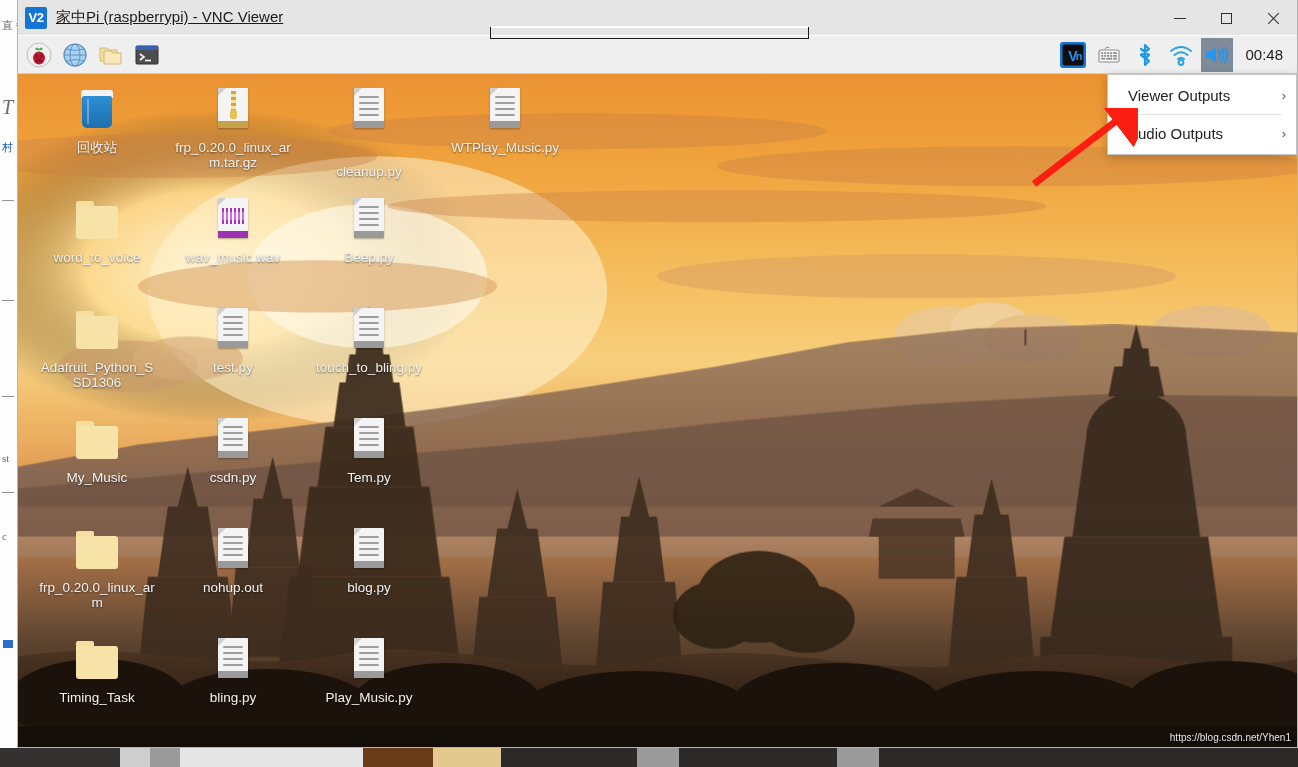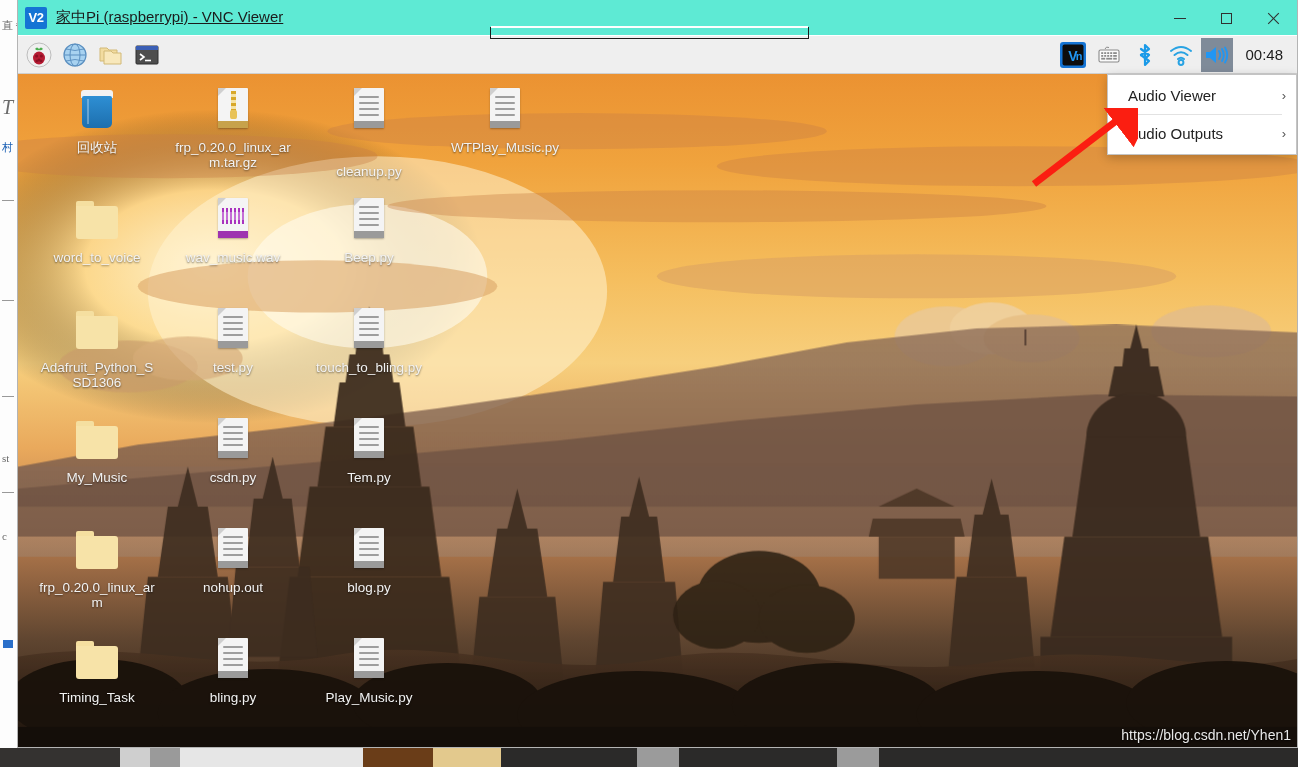--- a/index.html
+++ b/index.html
@@ -34,21 +34,21 @@
     width: 1281px; height: 748px;
     background: #ffffff;
     border: 1px solid #b4b4b4;
     border-top: none;
     display: flex; flex-direction: column;
   }
 
   
   #titlebar {
     height: 36px; flex: 0 0 36px;
-    background: #5eead4;
+    background: #e5e5e5;
     display: flex; align-items: center;
     position: relative;
     border-bottom: 1px solid #ffffff;
   }
   #app-icon {
     width: 22px; height: 22px; margin-left: 7px;
     background: #1574d4;
     border-radius: 2px;
     color: #ffffff;
     font-size: 13px; font-weight: bold;
@@ -240,21 +240,21 @@
   }
   .menu-item .arrow { margin-left: auto; color: #555; font-size: 13px; }
   .menu-sep { height: 1px; background: #e2e2e2; margin: 2px 14px; }
 
   
   #red-arrow { position: absolute; left: 1010px; top: 72px; z-index: 60; pointer-events: none; }
 
   
   #watermark {
     position: absolute; right: 6px; bottom: 4px;
-    font-size: 14px; color: #e8e8e8;
+    font-size: 10px; color: #e8e8e8;
     text-shadow: 0 1px 2px rgba(0,0,0,.8);
     z-index: 15;
   }
 </style>
 </head>
 <body>
 
 <div id="host-bg"></div>
 
 <div id="host-left-strip">
@@ -788,21 +788,21 @@
             <path d="M22 4.5 Q26.5 12 22 19.5" fill="none" stroke="#2196f3" stroke-width="1.9" stroke-linecap="round"></path>
           </svg>
         </div>
 
         <div id="tray-clock">00:48</div>
       </div>
     </div>
 
     <div id="audio-menu">
       <div class="menu-item">
-        <span>Audio Viewer</span>
+        <span>Viewer Outputs</span>
         <span class="arrow">›</span>
       </div>
       <div class="menu-sep"></div>
       <div class="menu-item">
         <span>Audio Outputs</span>
         <span class="arrow">›</span>
       </div>
     </div>
 
     <svg id="red-arrow" width="110" height="82" viewBox="0 0 110 82">

